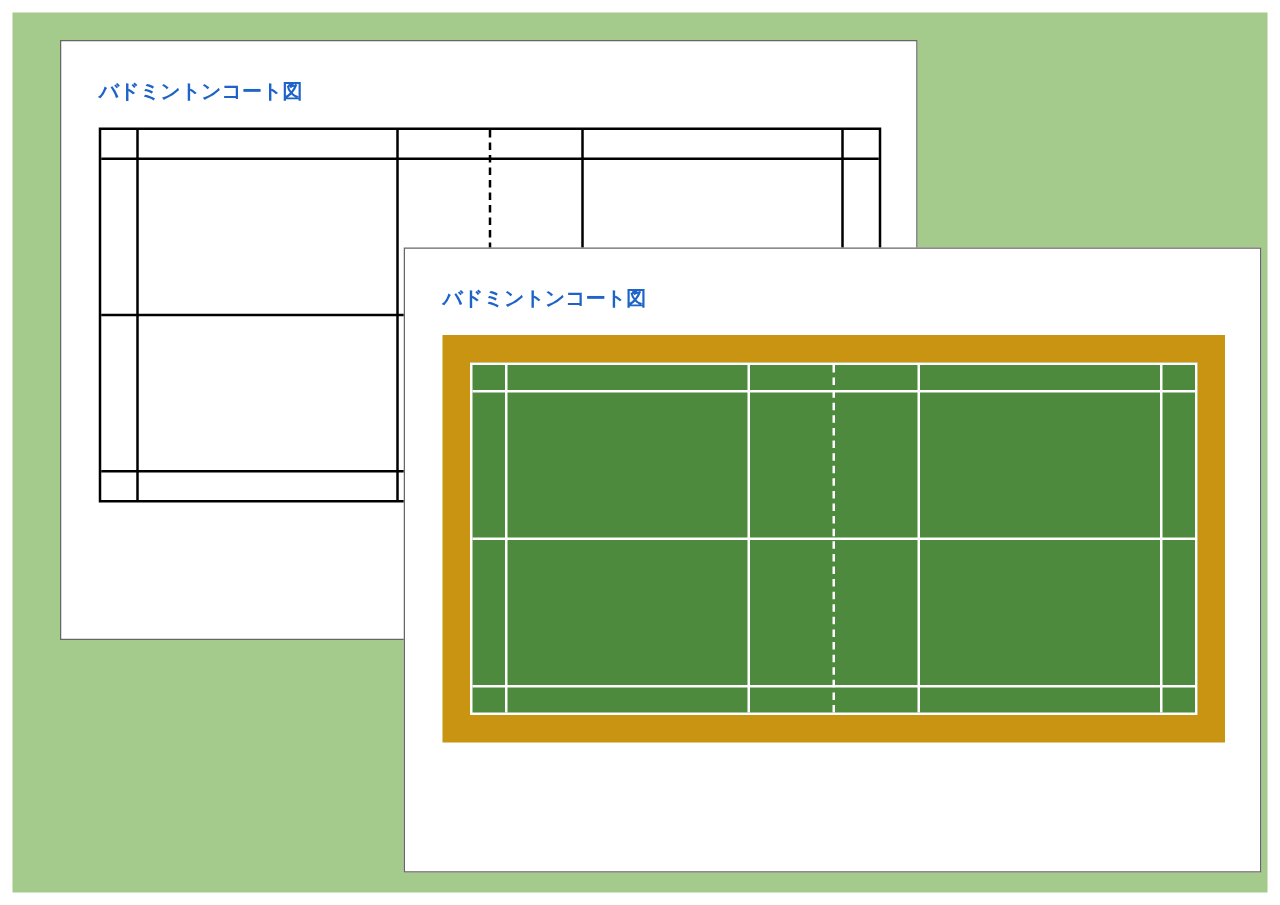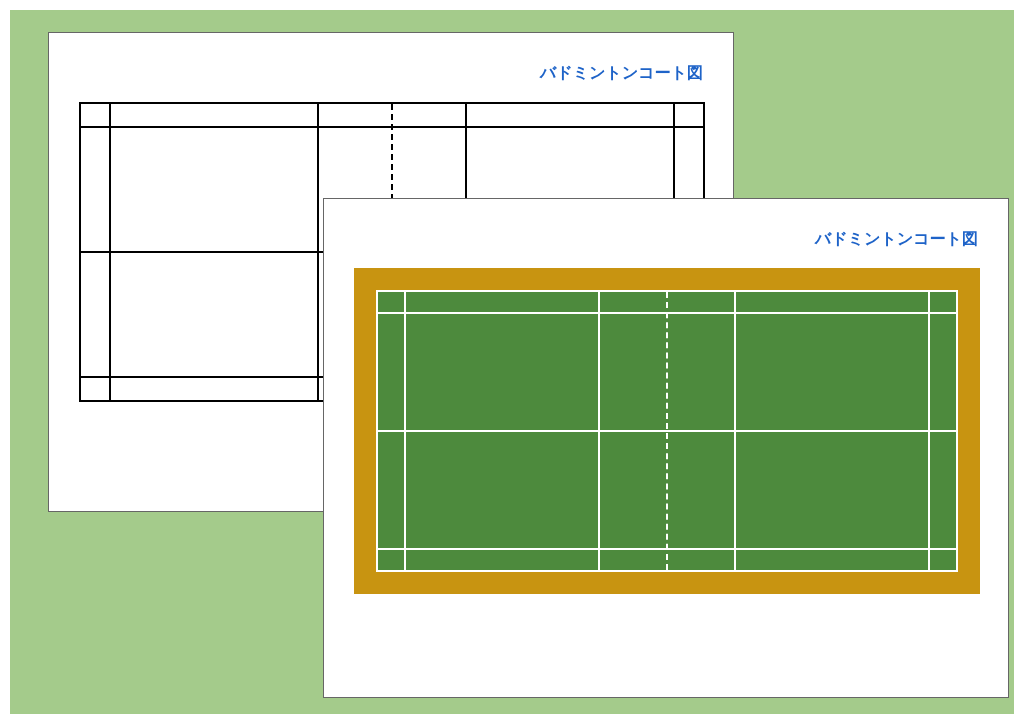--- a/index.html
+++ b/index.html
@@ -1,15 +1,15 @@
 <!DOCTYPE html>
 <html><head>
   <meta charset="utf-8">
   <style>
-    * { box-sizing: border-box; margin: 0; padding: 0; text-align: right; }
+    * { box-sizing: border-box; margin: 0; padding: 0; }
     body {
       width: 1024px;
       height: 724px;
       background: #fff;
       padding: 10px;
       font-family: "Meiryo", "Hiragino Sans", sans-serif;
       overflow: hidden;
     }
     .stage {
       width: 1004px;

